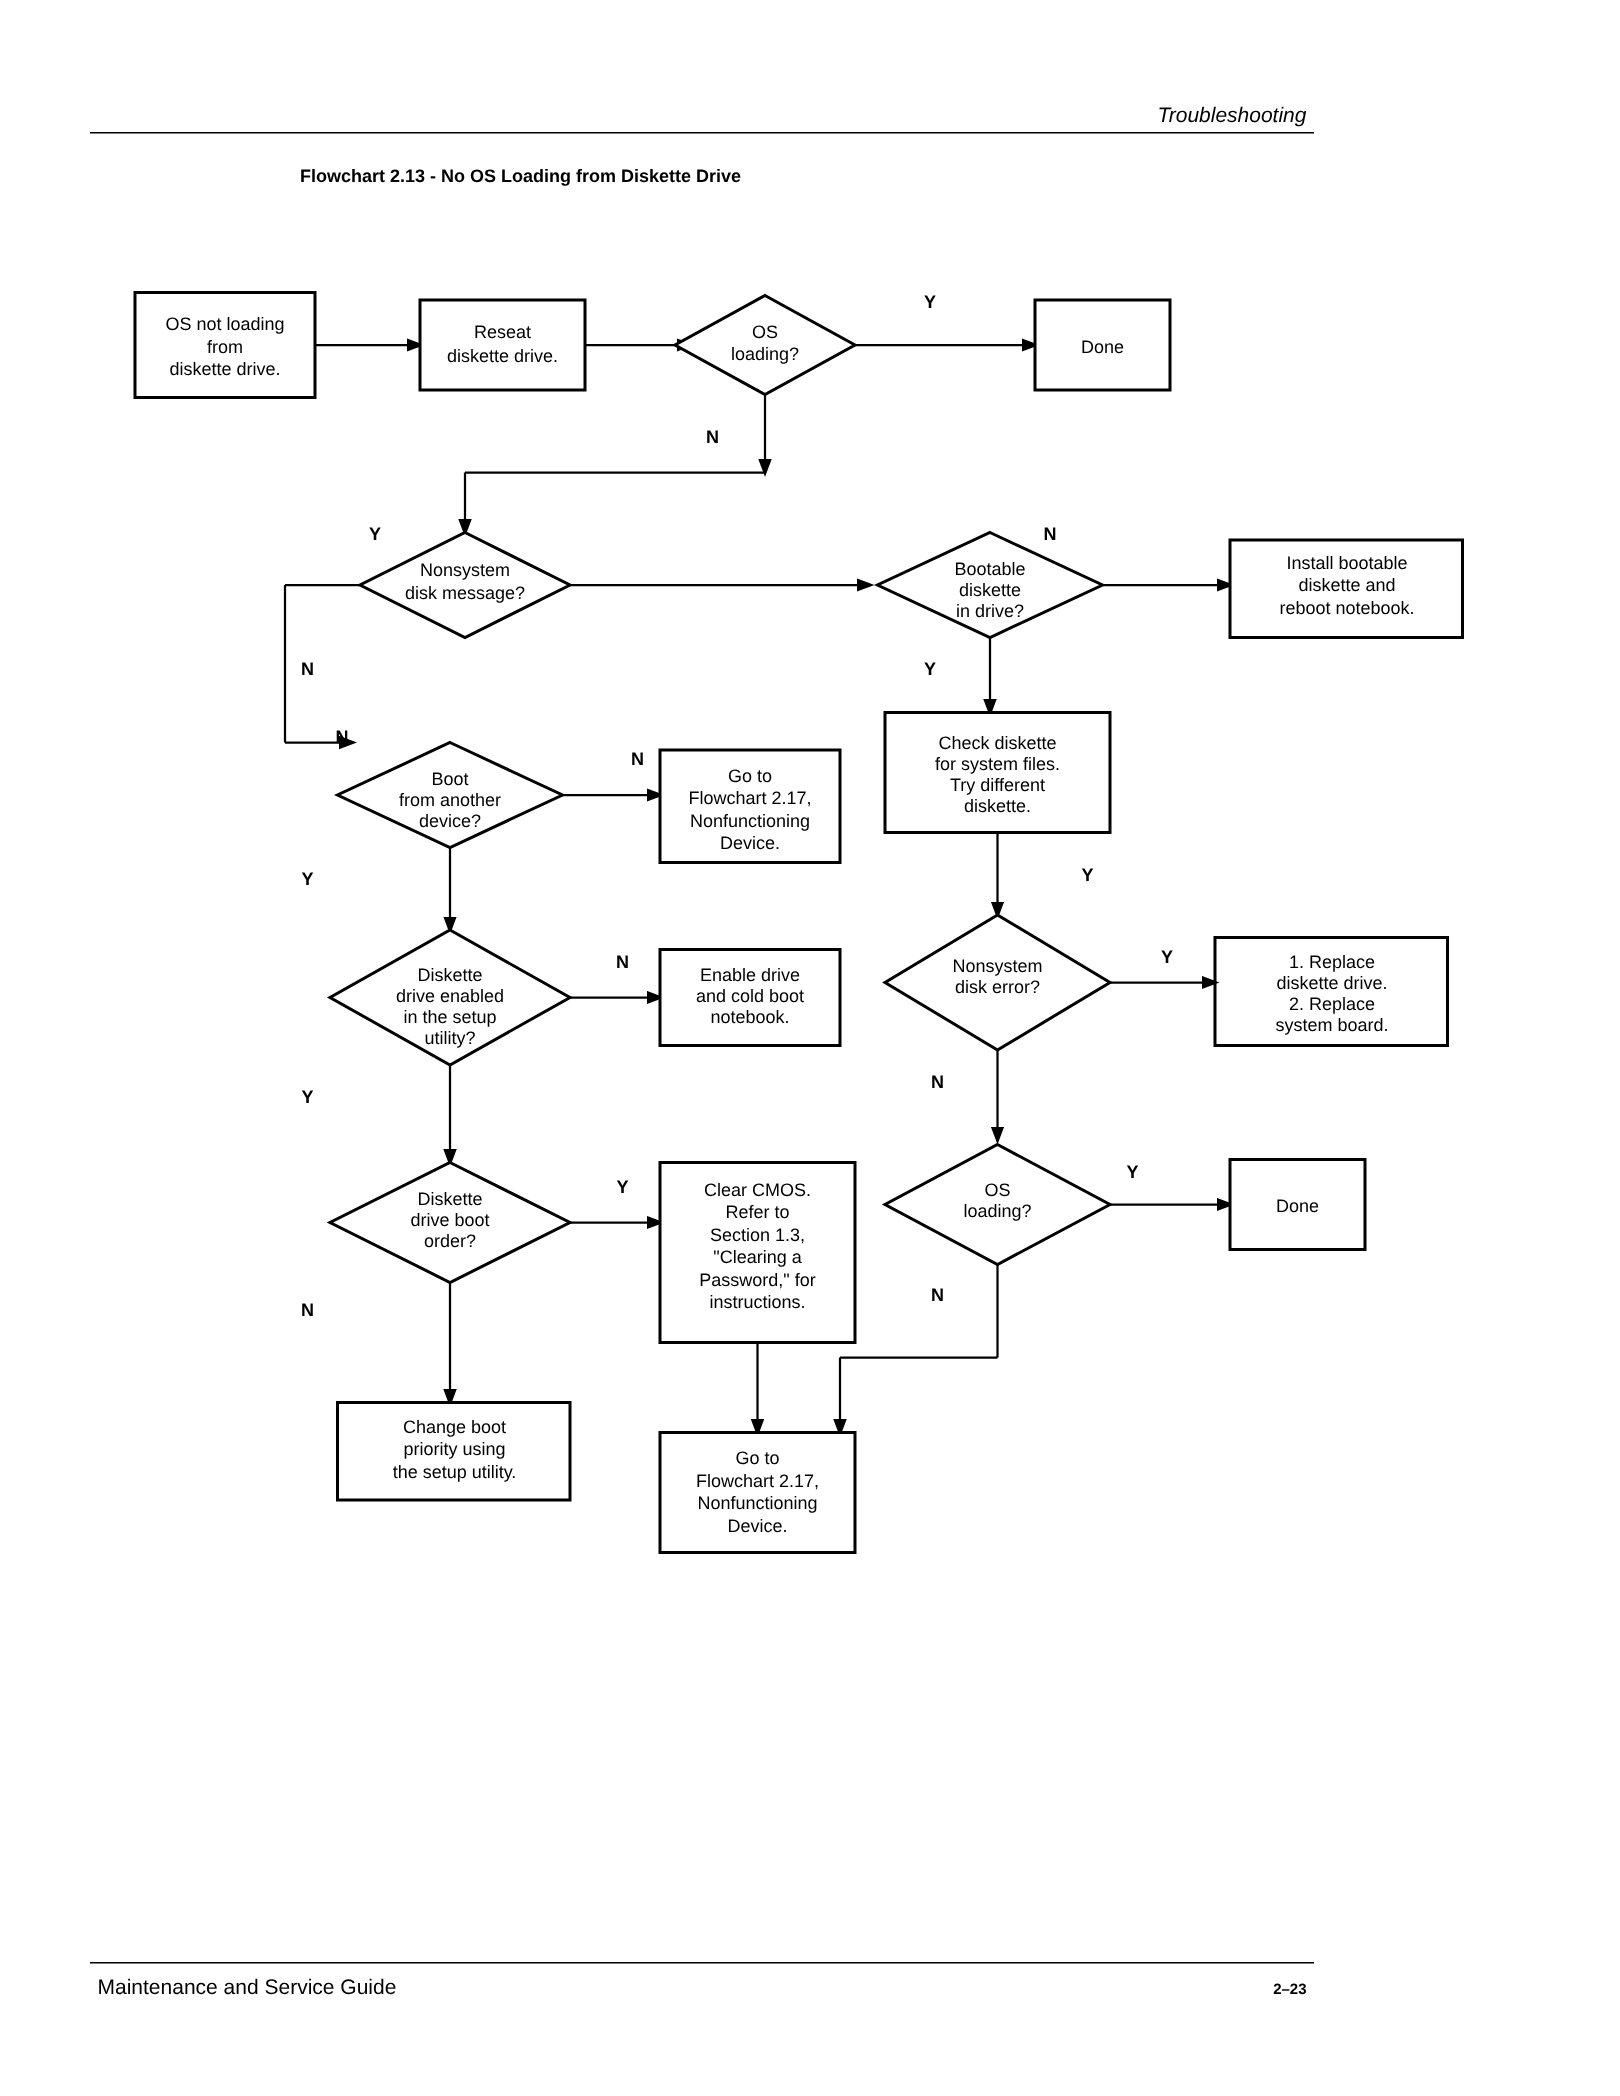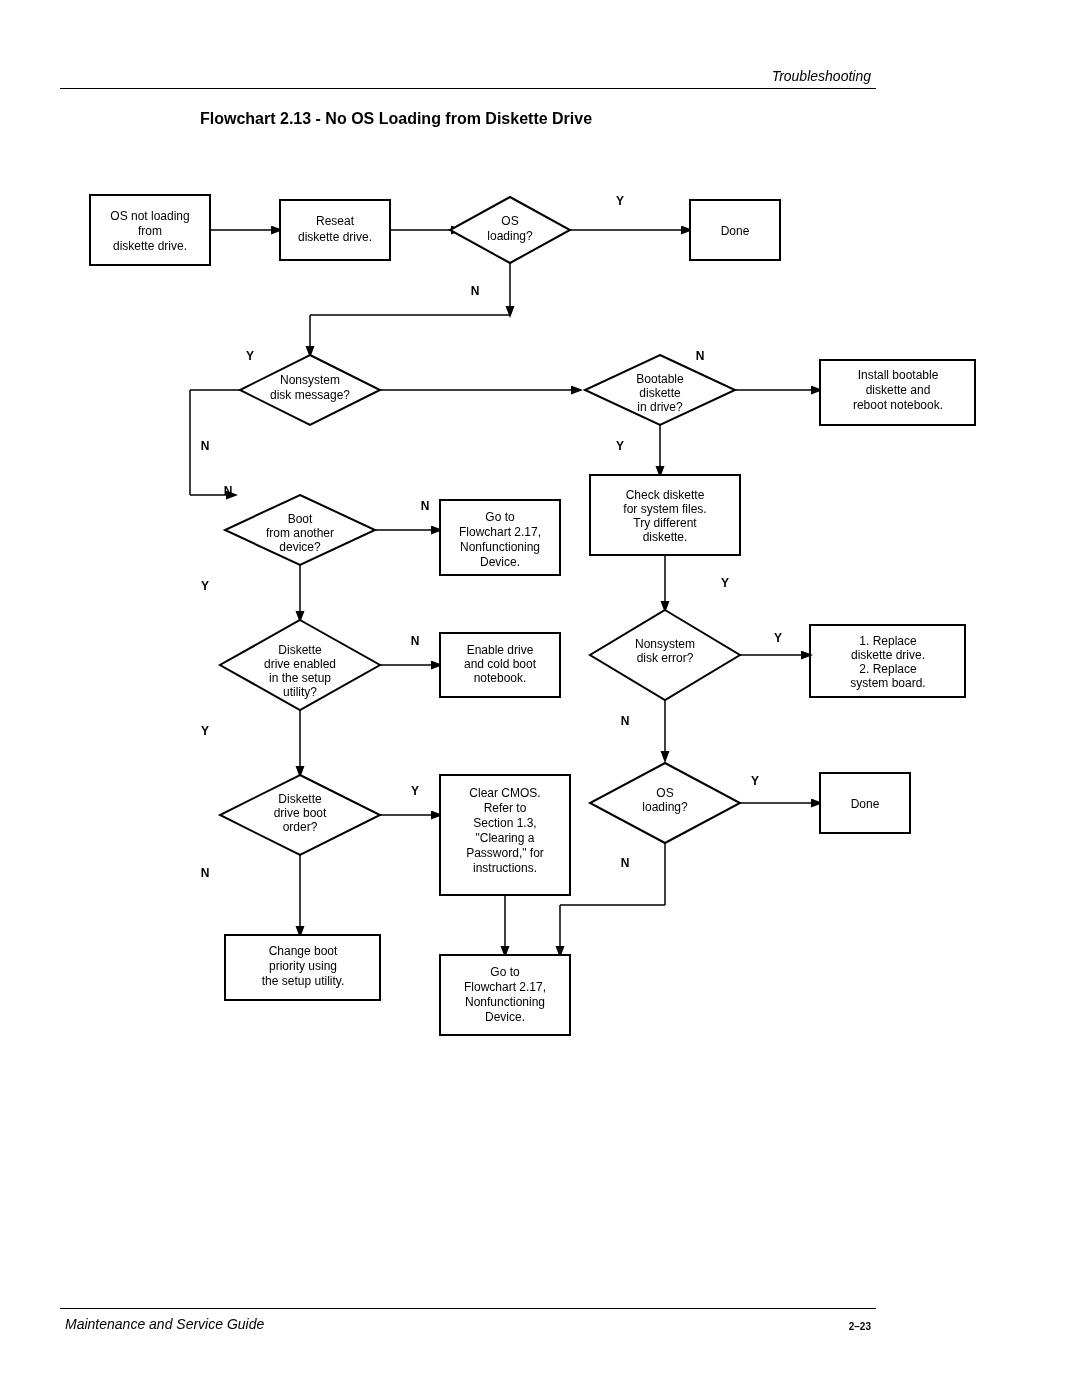--- a/index.html
+++ b/index.html
@@ -43,37 +43,36 @@
       left: 60px;
       right: 60px;
       height: 1px;
       background: #000;
     }
 
     .footer-left {
       position: absolute;
       bottom: 65px;
       left: 65px;
-      font-style: italic;
       font-size: 14px;
     }
 
     .footer-right {
       position: absolute;
       bottom: 65px;
       right: 65px;
       font-weight: bold;
       font-size: 10px;
     }
 
     .title {
       position: absolute;
       top: 110px;
       left: 200px;
-      font-size: 16px;
+      font-size: 12px;
       font-weight: bold;
     }
 
     
     .flowchart {
       position: absolute;
       top: 155px;
       left: 60px;
       width: 960px;
       height: 1180px;

